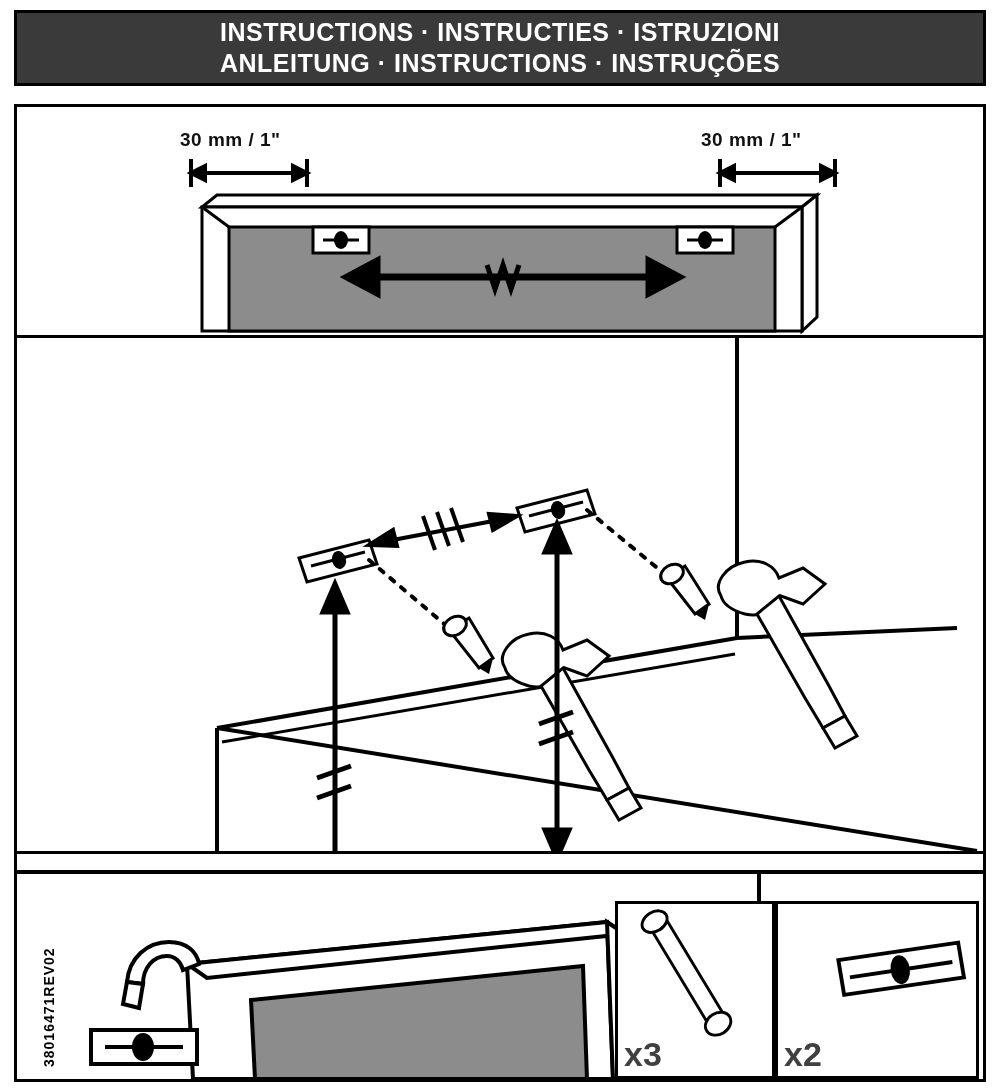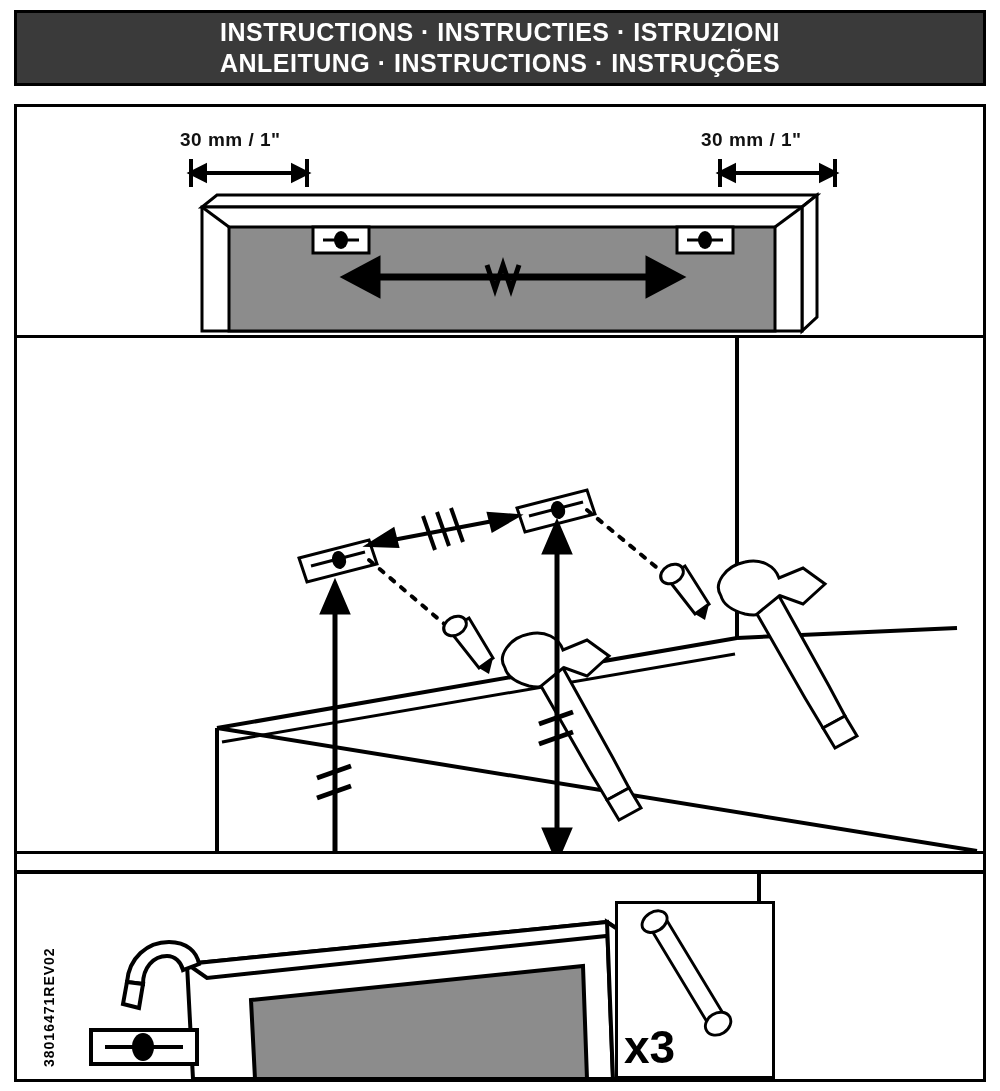--- a/index.html
+++ b/index.html
@@ -94,23 +94,23 @@
 
   
   .part-box {
     position: absolute;
     border: 3px solid #000000;
     box-sizing: border-box;
     background: #ffffff;
   }
   .part-qty {
     position: absolute;
-    font-size: 46px;
+    font-size: 34px;
     font-weight: bold;
-    color: #000000;
+    color: #404040;
     font-family: "Liberation Sans", sans-serif;
   }
 
   
   .vcode {
     position: absolute;
     left: 24px;
     top: 760px;
     width: 22px;
     height: 200px;
@@ -331,18 +331,30 @@
         <svg viewBox="0 0 160 178" style="width:100%;height:100%;">
           <g stroke="#000" stroke-width="3" fill="#ffffff">
             <polygon points="32,22 48,12 112,118 96,128"></polygon>
             <ellipse cx="38" cy="18" rx="14" ry="10" transform="rotate(-32 38 18)"></ellipse>
             <ellipse cx="104" cy="124" rx="14" ry="11" transform="rotate(-32 104 124)"></ellipse>
           </g>
         </svg>
         <div class="part-qty" style="left:6px; bottom:2px;">x3</div>
       </div>
 
+      <div class="part-box" style="left:758px; top:47px; width:204px; height:178px;">
+        <svg viewBox="0 0 204 178" style="width:100%;height:100%;">
+          <g stroke="#000" stroke-width="4" fill="#ffffff">
+            <polygon points="62,58 186,40 192,76 68,94"></polygon>
+          </g>
+          <g stroke="#000" stroke-width="4" fill="none">
+            <line x1="74" y1="76" x2="180" y2="60"></line>
+          </g>
+          <ellipse cx="126" cy="68" rx="10" ry="15" fill="#000" transform="rotate(-8 126 68)"></ellipse>
+        </svg>
+        <div class="part-qty" style="left:6px; bottom:2px;">x2</div>
+      </div>
     </div>
 
     <div class="vcode">38016471REV02</div>
 
   </div>
 </div>
 
 </body></html>

